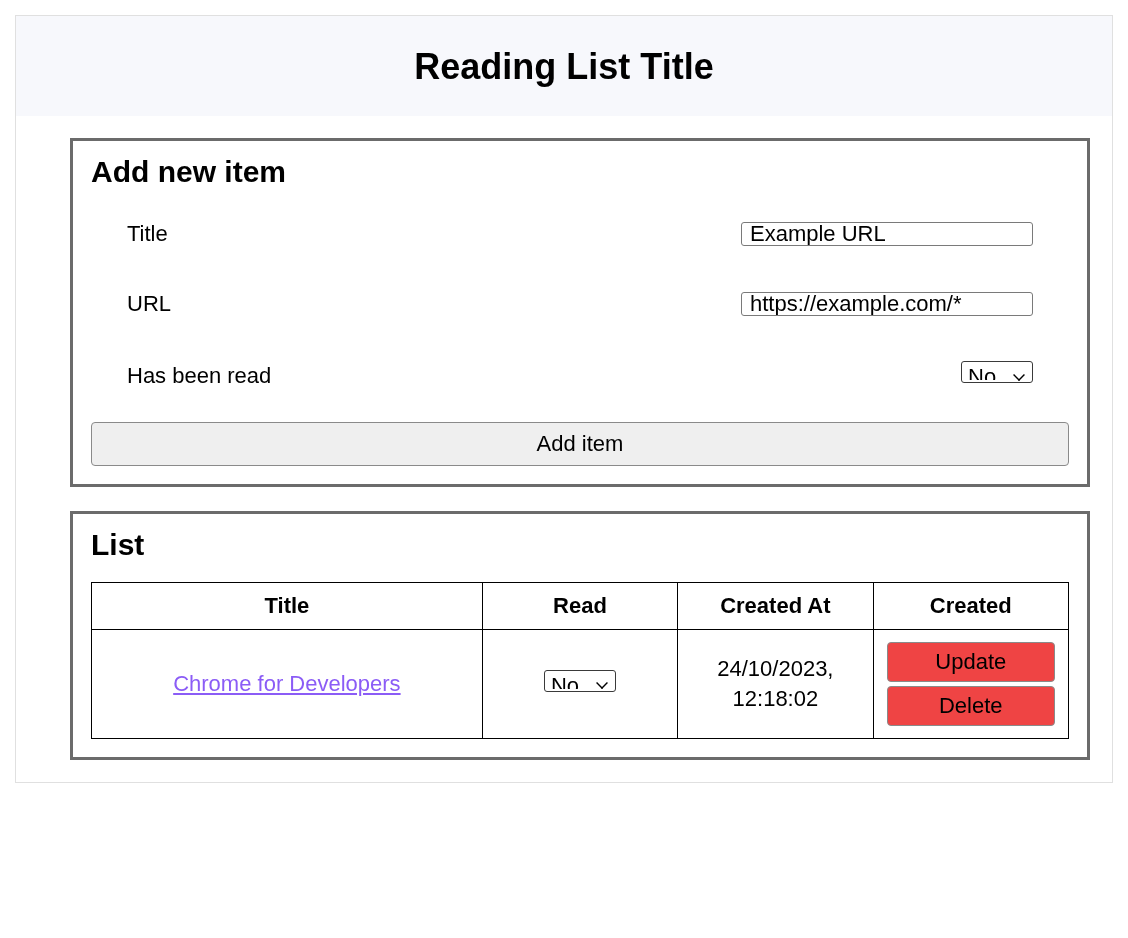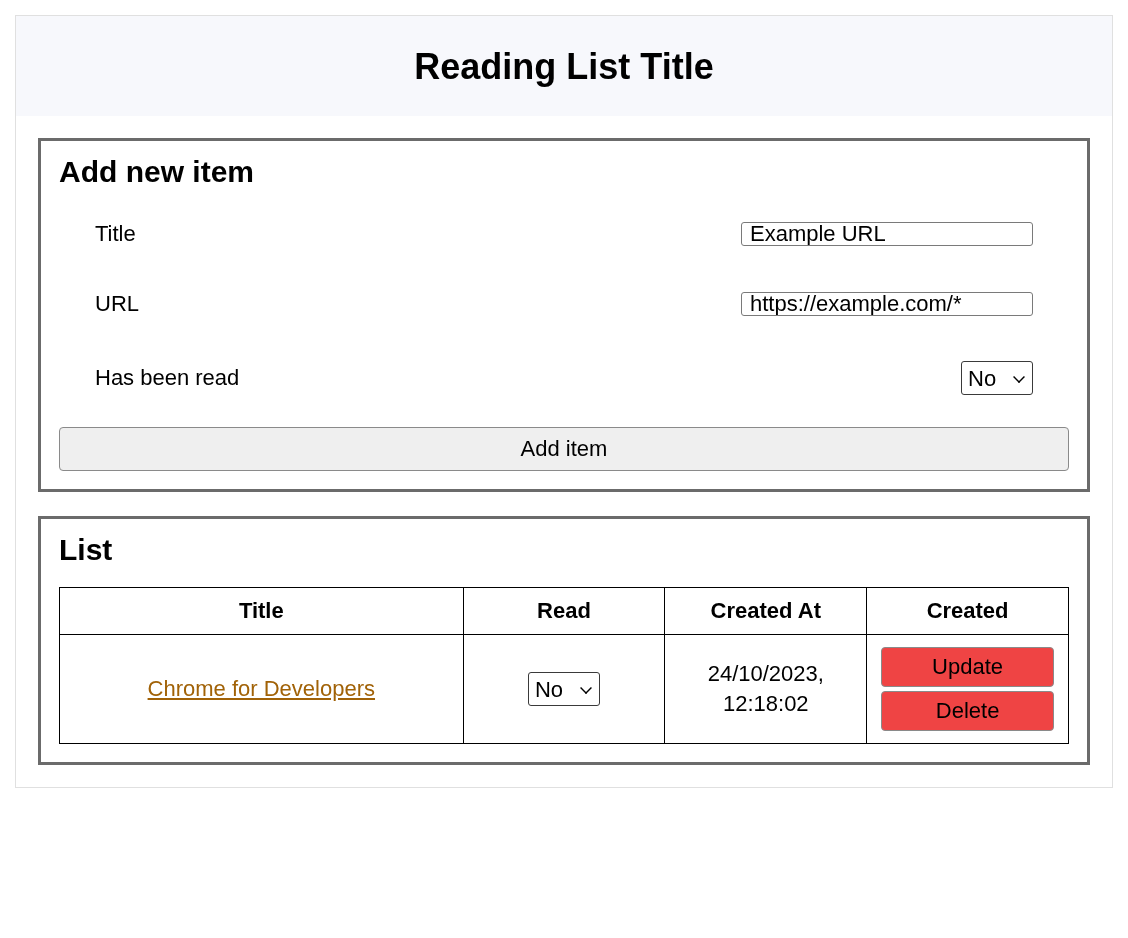--- a/index.html
+++ b/index.html
@@ -28,20 +28,21 @@
       font-size: 36px;
       font-weight: 700;
     }
     .content {
       padding: 22px;
     }
     .panel {
       border: 3px solid #6b6b6b;
       padding: 14px 18px 18px 18px;
       margin-bottom: 24px;
+      margin-left: 32px;
     }
     .panel:last-child {
       margin-bottom: 0;
     }
     .panel h2 {
       margin: 0 0 20px 0;
       font-size: 30px;
       font-weight: 700;
     }
     .form-row {
@@ -70,21 +71,21 @@
     }
     select {
       font-family: inherit;
       font-size: 22px;
       padding: 2px 28px 2px 6px;
       border: 1px solid #3a3a3a;
       border-radius: 3px;
       background: #fff;
       appearance: none;
       -webkit-appearance: none;
-      height: 34px;
+      height: 22px;
     }
     .select-wrap::after {
       content: "";
       position: absolute;
       right: 8px;
       top: 50%;
       width: 10px;
       height: 10px;
       margin-top: -7px;
       border-right: 2px solid #000;
@@ -115,21 +116,21 @@
       text-align: center;
       vertical-align: middle;
       font-size: 22px;
     }
     th {
       font-weight: 700;
       padding-top: 10px;
       padding-bottom: 10px;
     }
     td.title-cell a {
-      color: #a16207;
+      color: #8b5cf6;
       text-decoration: underline;
     }
     .col-title { width: 40%; }
     .col-read { width: 20%; }
     .col-created { width: 20%; }
     .col-actions { width: 20%; }
     td.actions-cell {
       padding: 8px;
     }
     .action-button {

